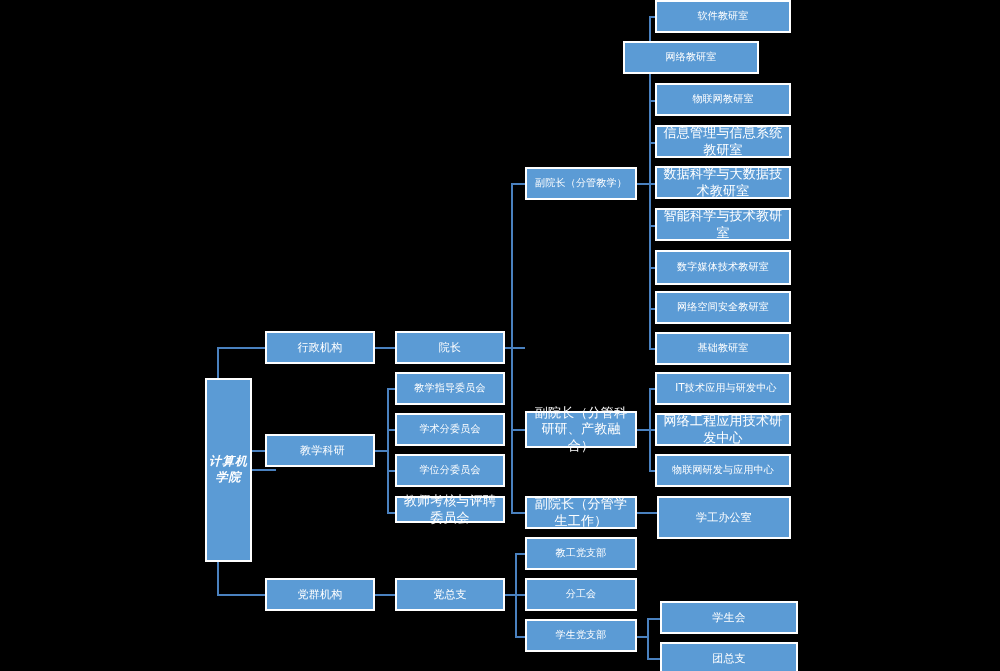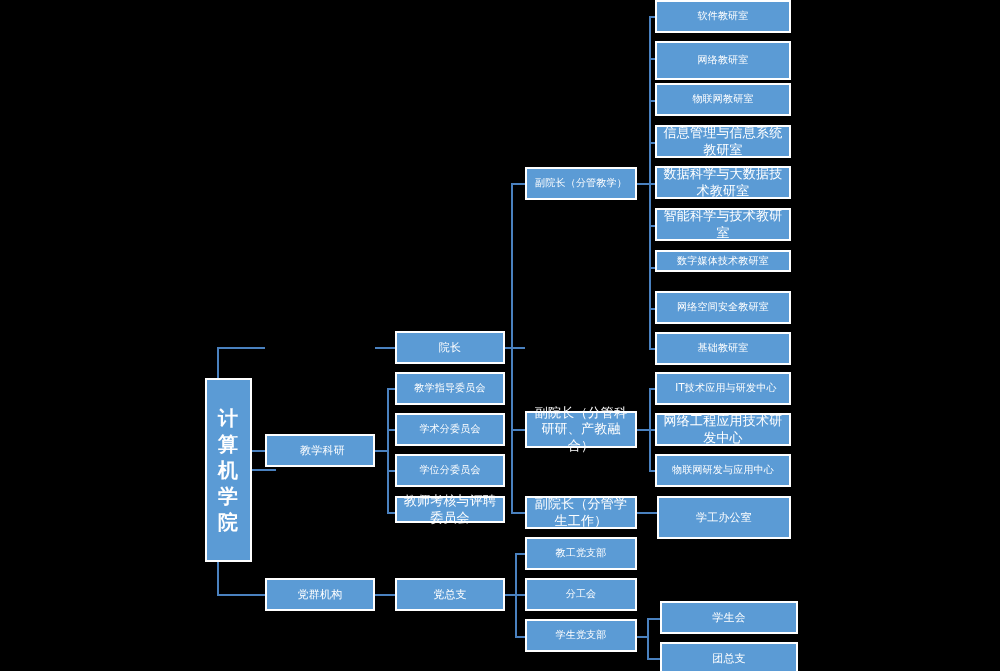--- a/index.html
+++ b/index.html
@@ -28,24 +28,25 @@
     text-align: center;
     font-size: 11px;
     line-height: 1.25;
     letter-spacing: 0.2px;
     padding: 1px 2px;
     user-select: none;
   }
   .node.small   { font-size: 10px; }
   .node.tiny    { font-size: 13px; }
   .node.root {
-    font-size: 20px;
+    font-size: 12px;
     font-weight: bold;
     line-height: 1.3;
     letter-spacing: 1px;
+    font-style: italic;
   }
   .link {
     position: absolute;
     background: #4A81BF;
   }
   .link.h { height: 2px; }
   .link.v { width: 2px; }
 </style>
 </head>
 <body>
@@ -102,20 +103,21 @@
   <div class="link h" style="left:515px; top:594px; width:10px;"></div>
   <div class="link h" style="left:515px; top:636px; width:10px;"></div>
 
   <div class="link h" style="left:637px; top:636px; width:12px;"></div>
   <div class="link v" style="left:647px; top:618px; height:42px;"></div>
   <div class="link h" style="left:647px; top:618px; width:13px;"></div>
   <div class="link h" style="left:647px; top:658px; width:13px;"></div>
 
   <div class="node root" style="left:205px; top:378px; width:47px; height:184px;">计算机学院</div>
 
+  <div class="node" style="left:265px; top:331px; width:110px; height:33px;">行政机构</div>
   <div class="node" style="left:265px; top:434px; width:110px; height:33px;padding-left:7px;">教学科研</div>
   <div class="node" style="left:265px; top:578px; width:110px; height:33px;">党群机构</div>
 
   <div class="node" style="left:395px; top:331px; width:110px; height:33px;">院长</div>
 
   <div class="node small" style="left:395px; top:372px; width:110px; height:33px;">教学指导委员会</div>
   <div class="node small" style="left:395px; top:413px; width:110px; height:33px;">学术分委员会</div>
   <div class="node small" style="left:395px; top:454px; width:110px; height:33px;">学位分委员会</div>
   <div class="node tiny" style="left:395px; top:496px; width:110px; height:27px;">教师考核与评聘委员会</div>
 
@@ -123,26 +125,26 @@
 
   <div class="node small" style="left:525px; top:167px; width:112px; height:33px;">副院长（分管教学）</div>
   <div class="node tiny" style="left:525px; top:411px; width:112px; height:37px;">副院长（分管科研研、产教融合）</div>
   <div class="node tiny" style="left:525px; top:496px; width:112px; height:33px;">副院长（分管学生工作）</div>
 
   <div class="node small" style="left:525px; top:537px; width:112px; height:33px;">教工党支部</div>
   <div class="node small" style="left:525px; top:578px; width:112px; height:33px;">分工会</div>
   <div class="node small" style="left:525px; top:619px; width:112px; height:33px;">学生党支部</div>
 
   <div class="node small" style="left:655px; top:0px; width:136px; height:33px;">软件教研室</div>
-  <div class="node small" style="left:655px; top:41px; width:136px; height:39px;text-align:right;">网络教研室</div>
+  <div class="node small" style="left:623px; top:41px; width:136px; height:33px;text-align:right;">网络教研室</div>
   <div class="node small" style="left:655px; top:83px; width:136px; height:33px;">物联网教研室</div>
   <div class="node tiny" style="left:655px; top:125px; width:136px; height:33px;">信息管理与信息系统教研室</div>
   <div class="node tiny" style="left:655px; top:166px; width:136px; height:33px;">数据科学与大数据技术教研室</div>
   <div class="node tiny" style="left:655px; top:208px; width:136px; height:33px;">智能科学与技术教研室</div>
-  <div class="node small" style="left:655px; top:250px; width:136px; height:22px;">数字媒体技术教研室</div>
+  <div class="node small" style="left:655px; top:250px; width:136px; height:35px;">数字媒体技术教研室</div>
   <div class="node small" style="left:655px; top:291px; width:136px; height:33px;">网络空间安全教研室</div>
   <div class="node small" style="left:655px; top:332px; width:136px; height:33px;">基础教研室</div>
 
   <div class="node small" style="left:655px; top:372px; width:136px; height:33px;padding-left:8px;">IT技术应用与研发中心</div>
   <div class="node tiny" style="left:655px; top:413px; width:136px; height:33px;">网络工程应用技术研发中心</div>
   <div class="node small" style="left:655px; top:454px; width:136px; height:33px;">物联网研发与应用中心</div>
 
   <div class="node" style="left:657px; top:496px; width:134px; height:43px;">学工办公室</div>
 
   <div class="node" style="left:660px; top:601px; width:138px; height:33px;">学生会</div>

